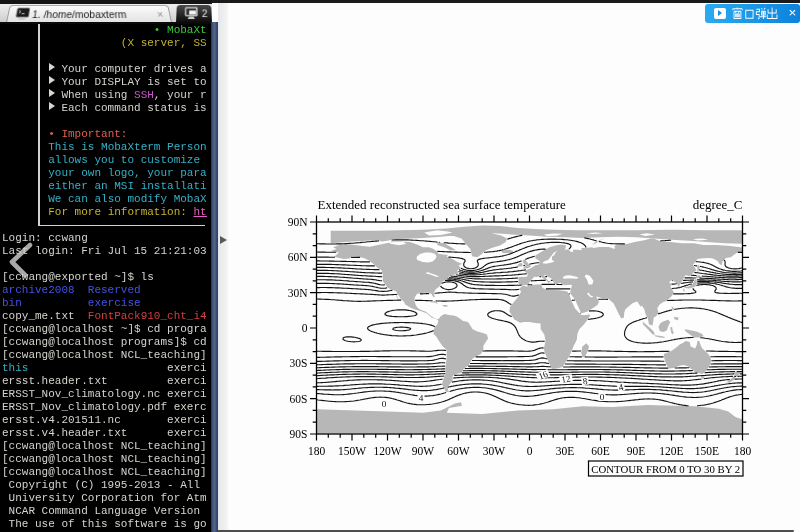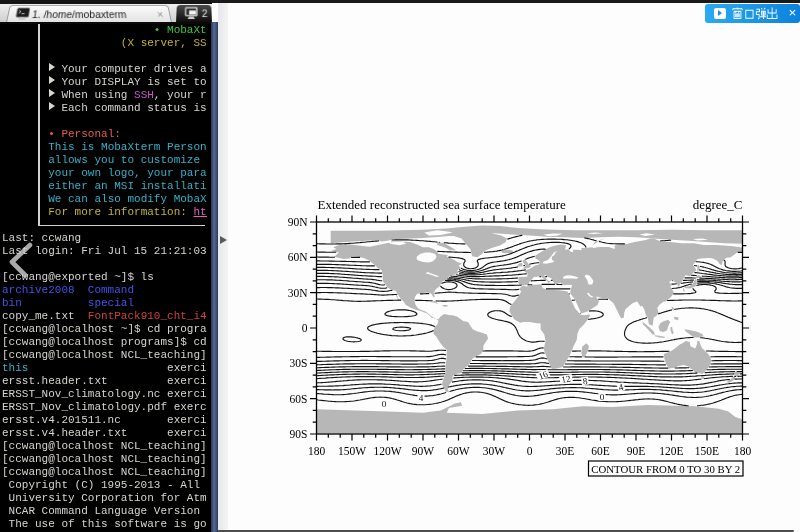--- a/index.html
+++ b/index.html
@@ -96,34 +96,34 @@
 <div id="moba">
  <div id="term">
   <pre>                       <span style="color:#3fc83f">• MobaXterm Personal Edition •</span>
                   <span style="color:#c3b332">(X server, SSH client and network tools)</span>
 
        <span class="ar"></span><span style="color:#d6d4ce">Your computer drives are accessible through the /drives path</span>
        <span class="ar"></span><span style="color:#d6d4ce">Your DISPLAY is set to 10.101.0.20:0.0 and exported</span>
        <span class="ar"></span><span style="color:#d6d4ce">When using <span style="color:#cc55cc">SSH</span>, your remote DISPLAY is forwarded</span>
        <span class="ar"></span><span style="color:#d6d4ce">Each command status is specified by a special symbol</span>
 
-       <span style="color:#e06050">• Personal:</span>
+       <span style="color:#e06050">• Important:</span>
        <span style="color:#35b0c8">This is MobaXterm Personal Edition. The Professional</span>
        <span style="color:#35b0c8">allows you to customize your personal edition with</span>
        <span style="color:#35b0c8">your own logo, your parameters and your welcome me</span>
        <span style="color:#35b0c8">either an MSI installation package, a portable exe</span>
        <span style="color:#35b0c8">We can also modify MobaXterm in order to add new f</span>
        <span style="color:#c3b332">For more information: <span style="color:#e060c0;text-decoration:underline">htt</span></span>
 
-<span style="color:#d6d4ce">Last: ccwang</span>
+<span style="color:#d6d4ce">Login: ccwang</span>
 <span style="color:#d6d4ce">Last login: Fri Jul 15 21:21:03 2022 from 10.101</span>
 
 <span style="color:#d6d4ce">[ccwang@exported ~]$ ls</span>
-<span style="color:#4352e8">archive2008  Command</span>
-<span style="color:#4352e8">bin          special</span>
+<span style="color:#4352e8">archive2008  Reserved</span>
+<span style="color:#4352e8">bin          exercise</span>
 <span style="color:#d6d4ce">copy_me.txt  </span><span style="color:#d04040">FontPack910_cht_i4_u14.tgz</span>
 <span style="color:#d6d4ce">[ccwang@localhost ~]$ cd programs</span>
 <span style="color:#d6d4ce">[ccwang@localhost programs]$ cd NCL_teaching</span>
 <span style="color:#d6d4ce">[ccwang@localhost NCL_teaching]$ ls</span>
 <span style="color:#35b0c8">this</span>                     <span style="color:#d6d4ce">exercise_1.ncl</span>
 <span style="color:#d6d4ce">ersst.header.txt         exercise_2.ncl</span>
 <span style="color:#d6d4ce">ERSST_Nov_climatology.nc exercise_3.ncl</span>
 <span style="color:#d6d4ce">ERSST_Nov_climatology.pdf exercise_4.ncl</span>
 <span style="color:#d6d4ce">ersst.v4.201511.nc       exercise_5.ncl</span>
 <span style="color:#d6d4ce">ersst.v4.header.txt      exercise_6.ncl</span>

